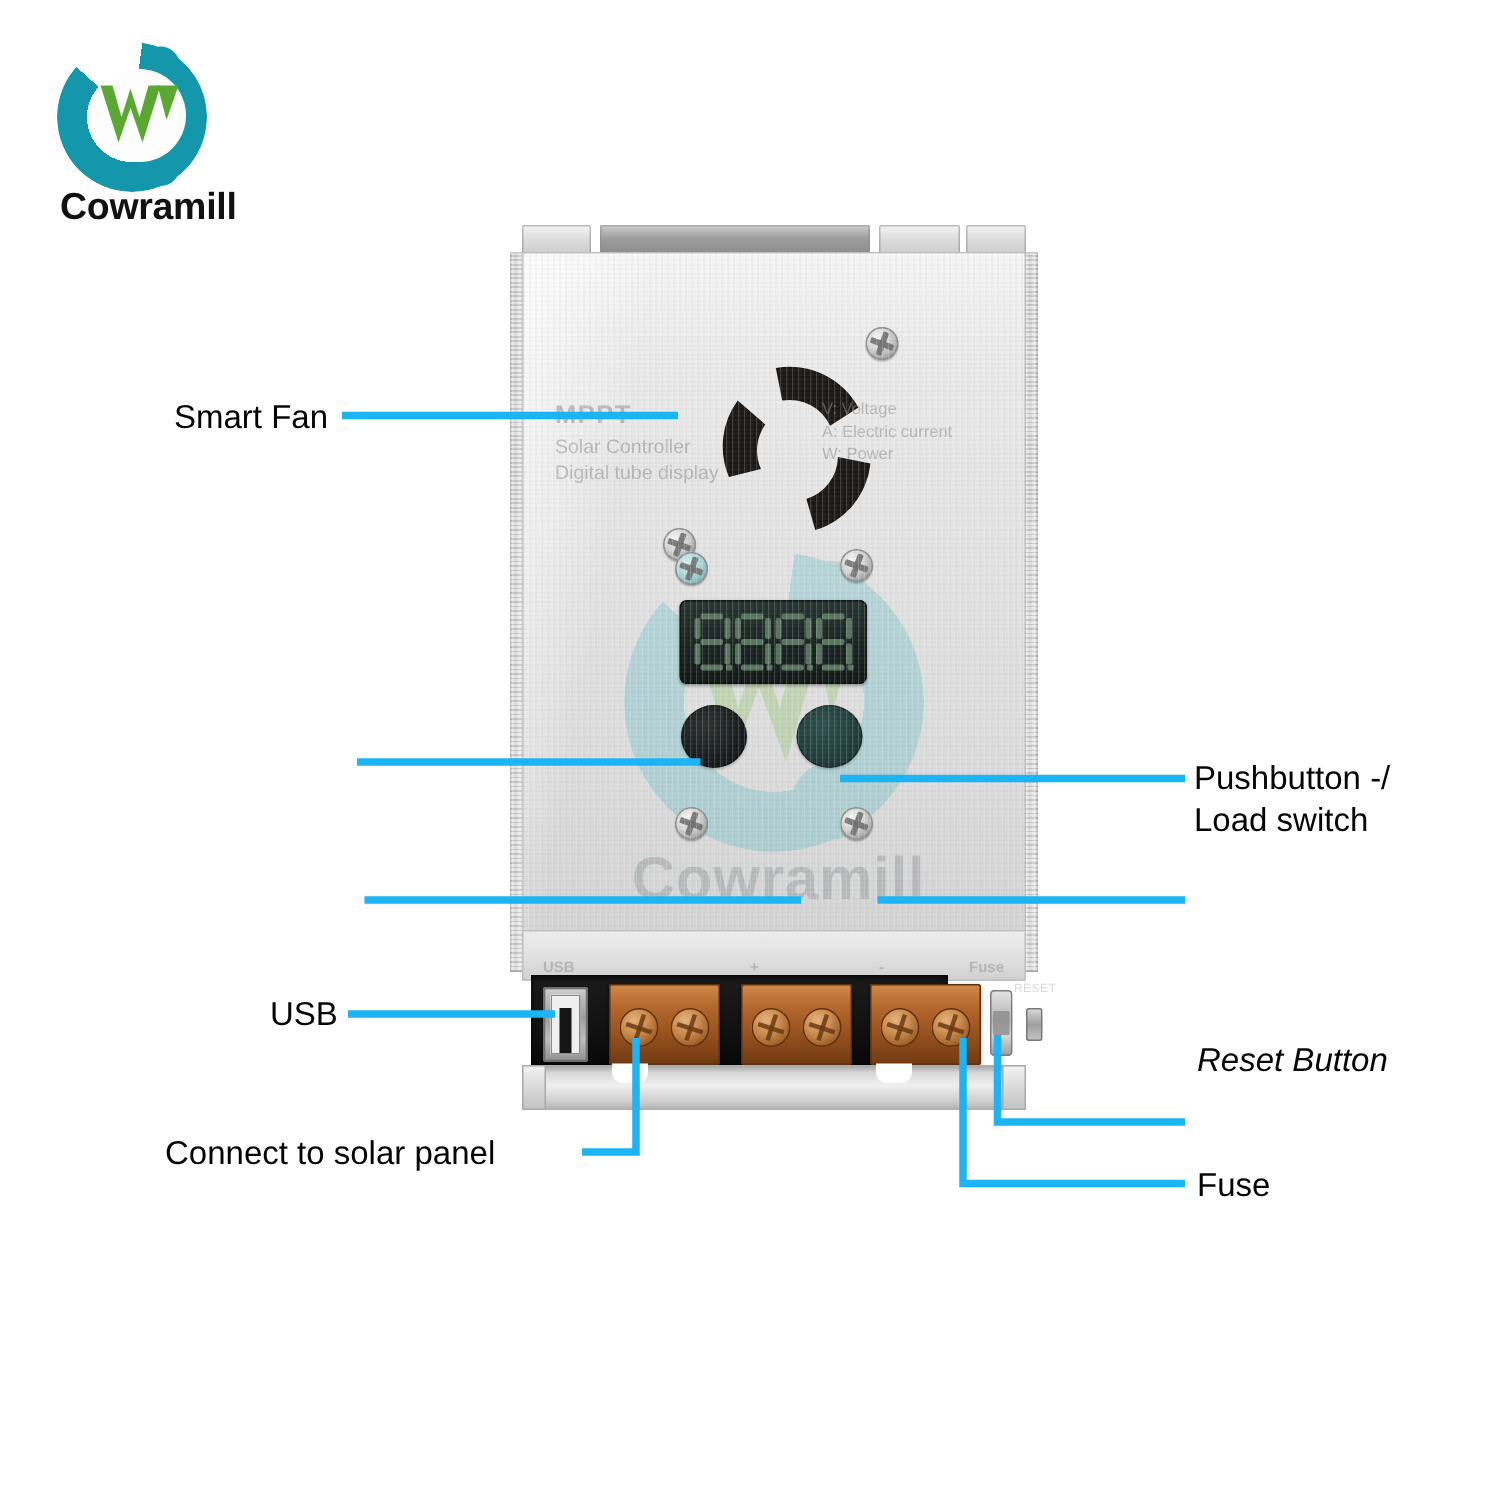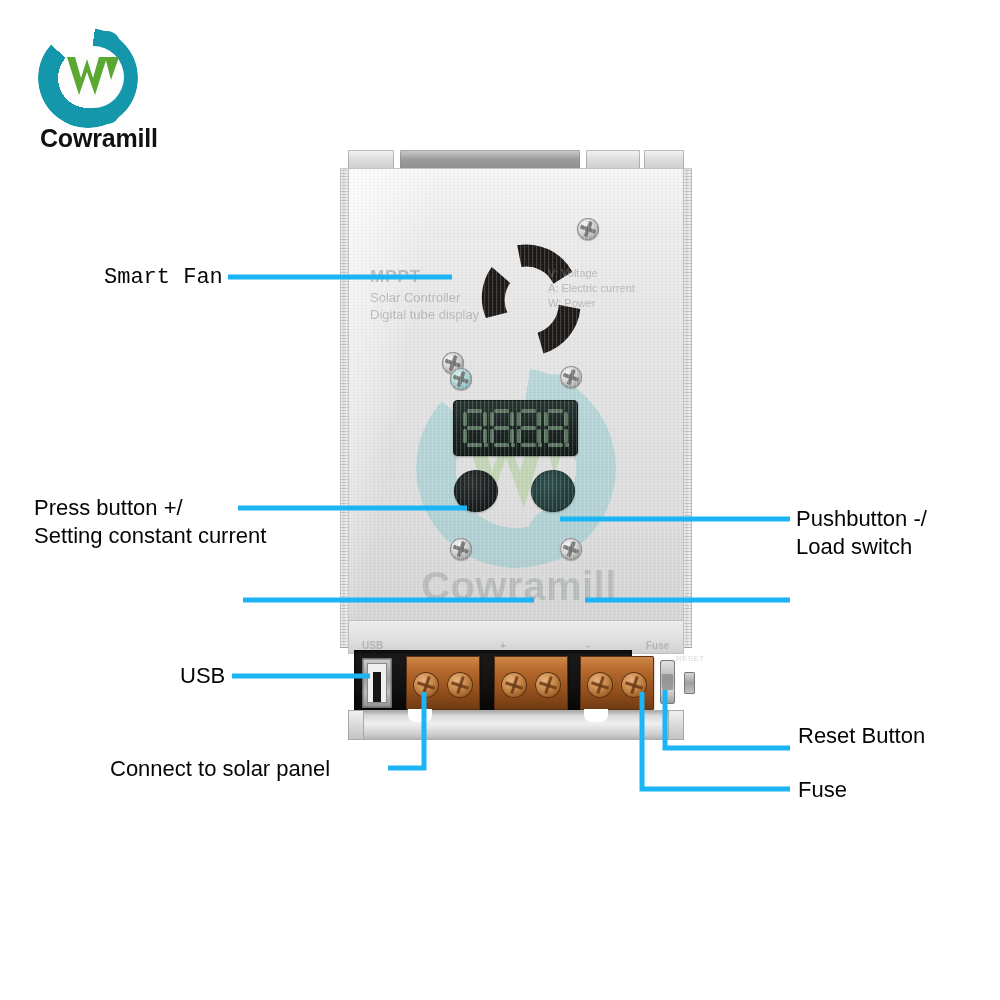--- a/index.html
+++ b/index.html
@@ -413,23 +413,21 @@
       <line x1="243" y1="600" x2="534" y2="600"></line>
       <line x1="232" y1="676" x2="370" y2="676"></line>
       <polyline points="388,768 424,768 424,692"></polyline>
       <line x1="560" y1="519" x2="790" y2="519"></line>
       <line x1="585" y1="600" x2="790" y2="600"></line>
       <polyline points="790,748 665,748 665,690"></polyline>
       <polyline points="790,789 642,789 642,692"></polyline>
     </g>
   </svg>
 
-  <div class="callout" style="left:104px;top:264px;font-family:Liberation Mono, monospace;">Smart Fan</div>
-  <div class="callout" style="left:34px;top:494px;">Press button +/
-Setting constant current</div>
+  <div class="callout" style="left:116px;top:264px;">Smart Fan</div>
   <div class="callout" style="left:180px;top:662px;">USB</div>
   <div class="callout" style="left:110px;top:755px;">Connect to solar panel</div>
   <div class="callout r" style="left:796px;top:505px;">Pushbutton -/
 Load switch</div>
-  <div class="callout r" style="left:798px;top:722px;">Reset Button</div>
+  <div class="callout r" style="left:798px;top:693px;font-style:italic;">Reset Button</div>
   <div class="callout r" style="left:798px;top:776px;">Fuse</div>
 
 </div>
 
 </body></html>

